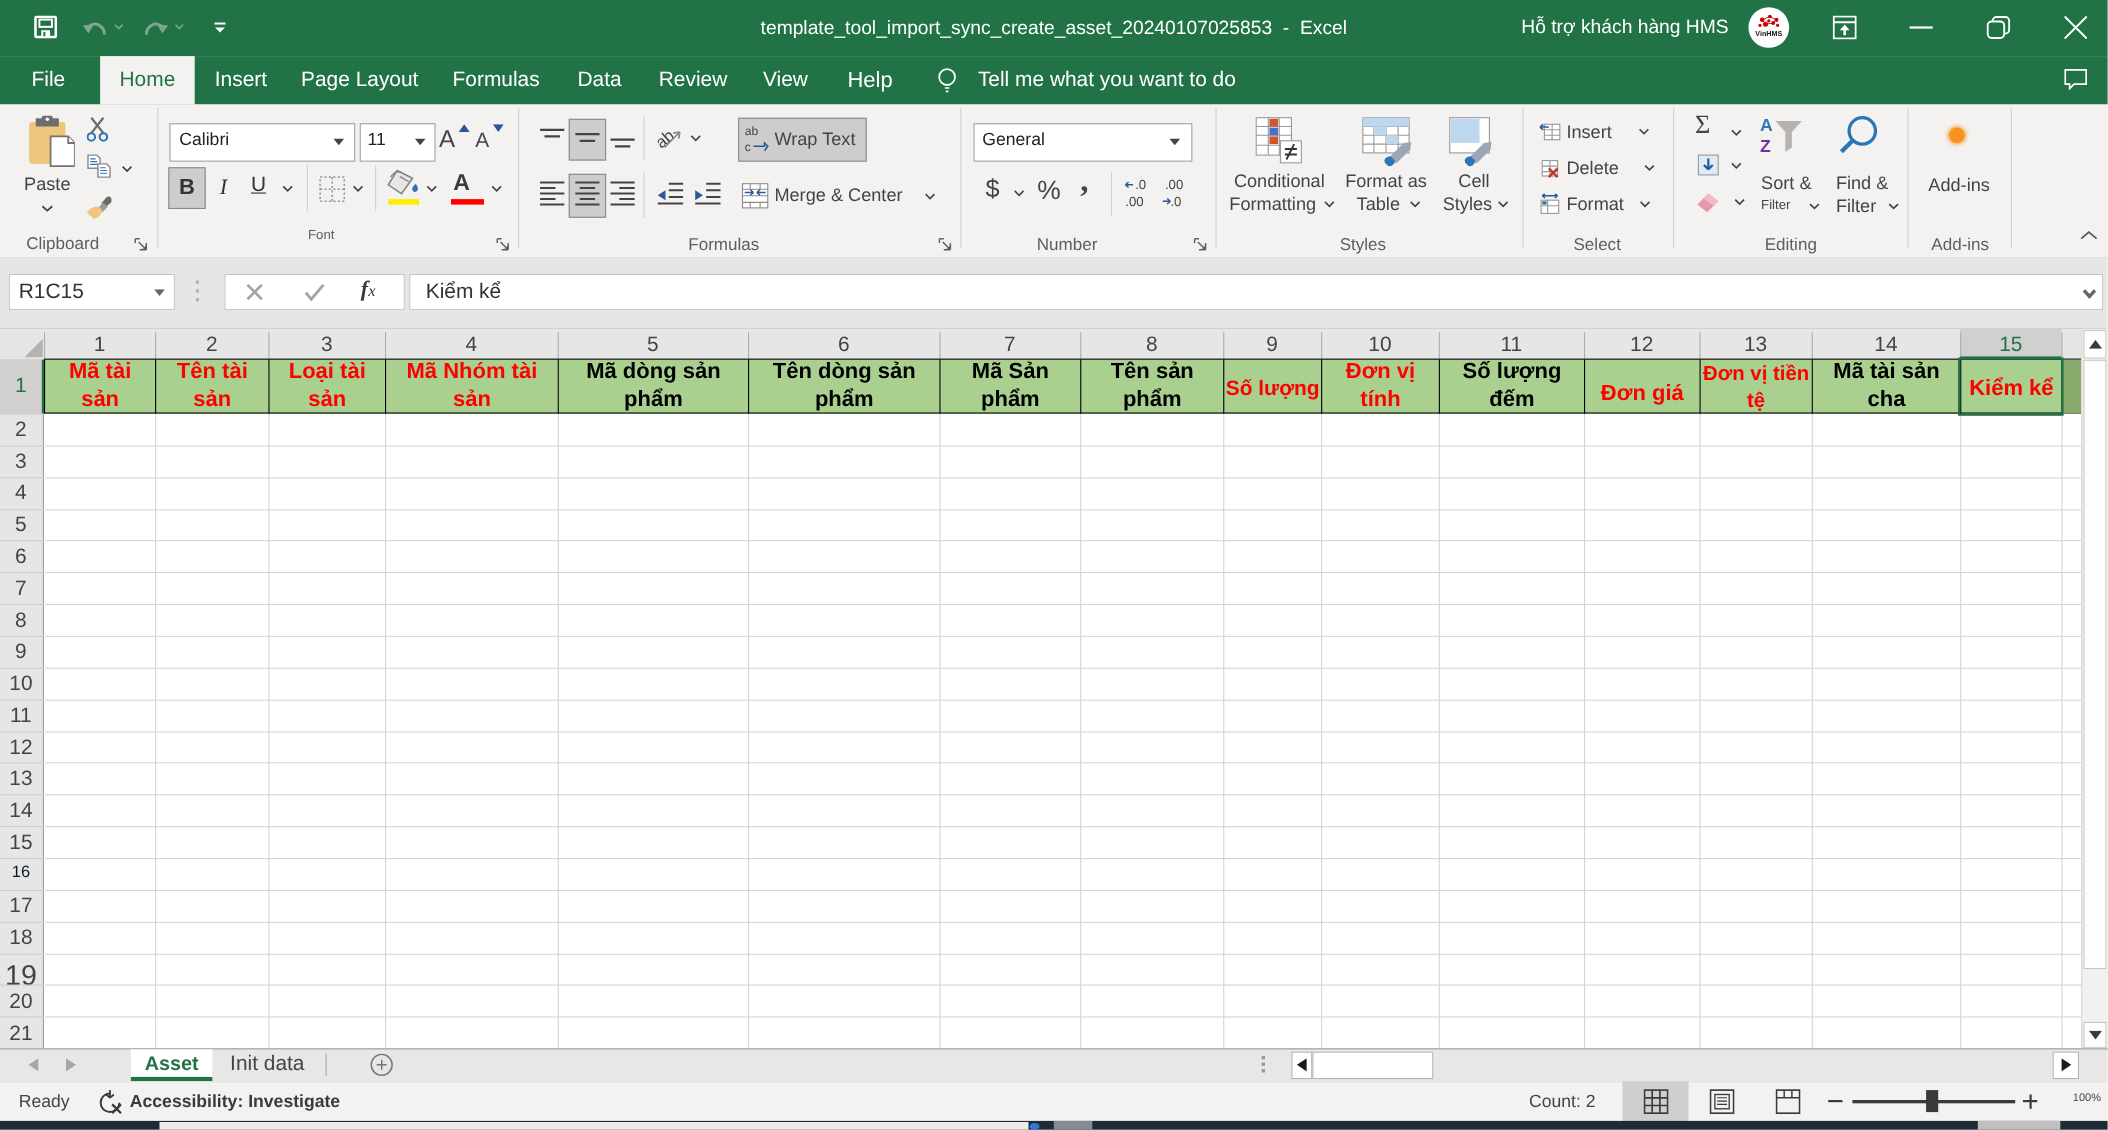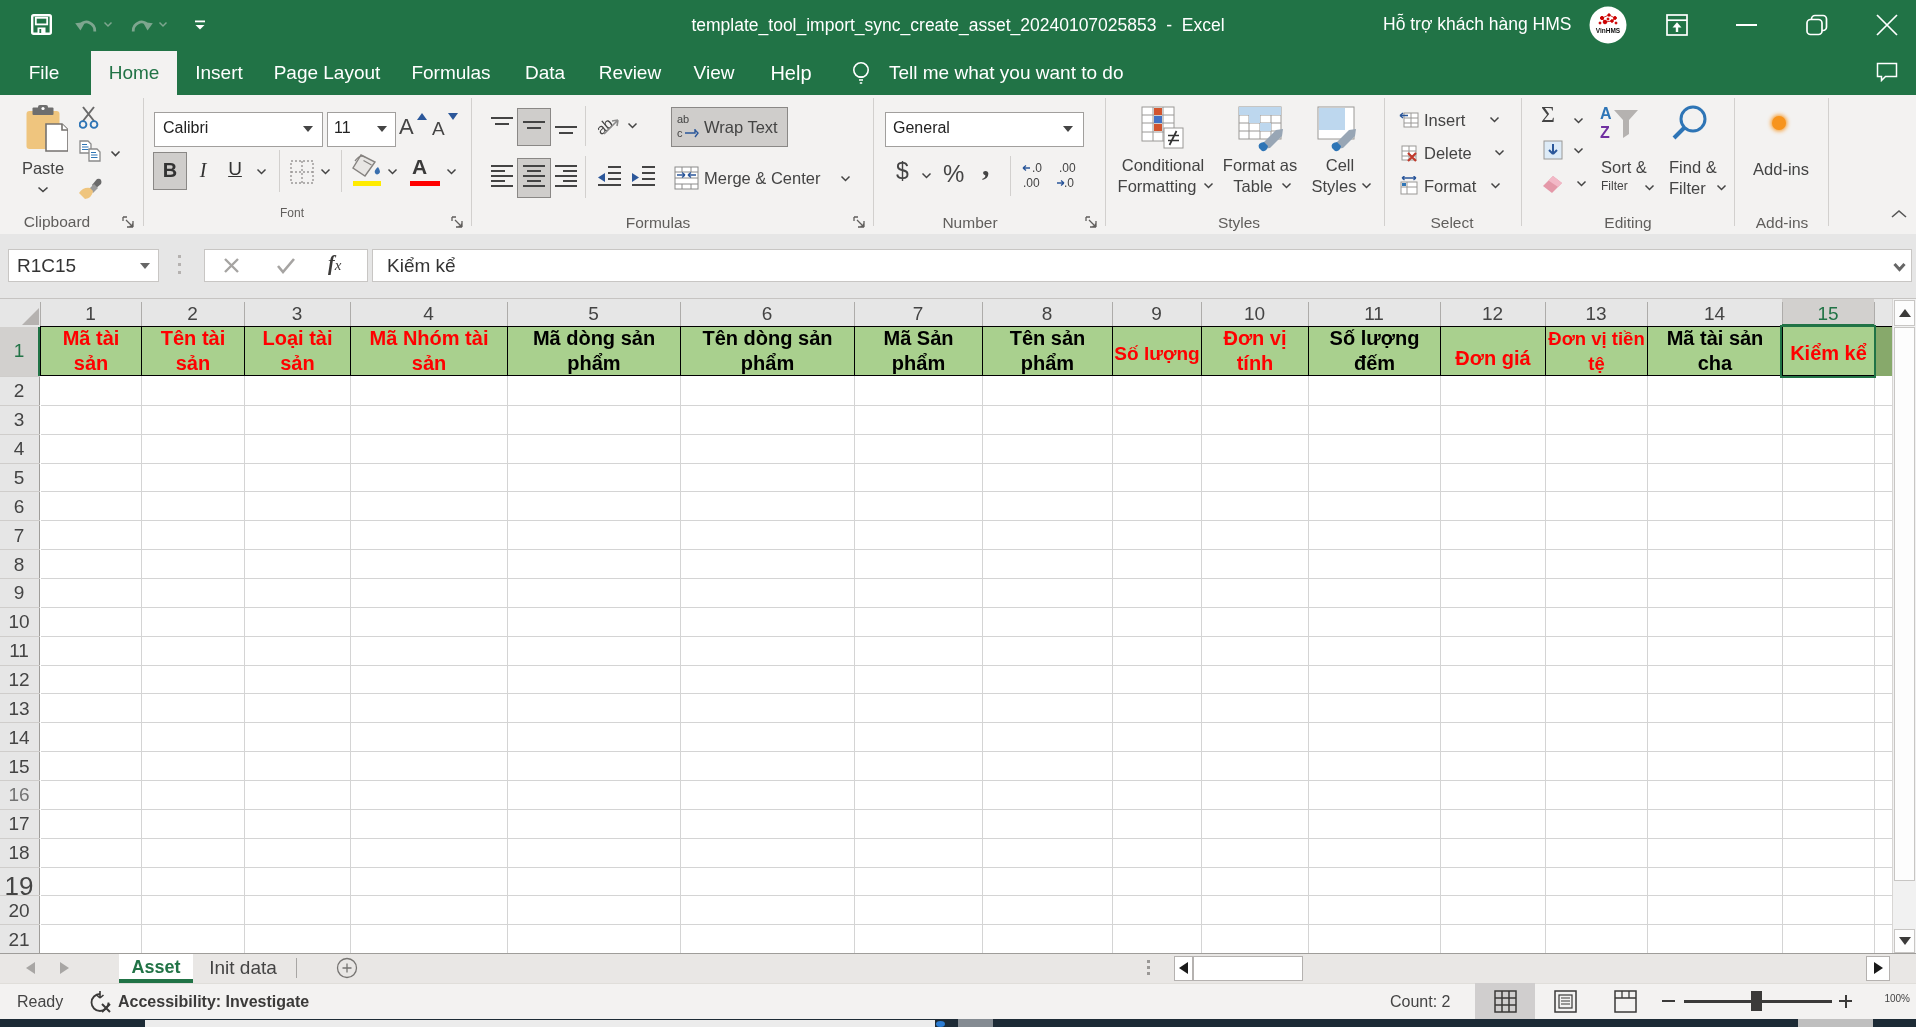--- a/index.html
+++ b/index.html
@@ -501,21 +501,21 @@
 <div class="t" style="left:19px;top:640.1px;transform:translateX(-50%);color:#444;font-size:19px">11</div>
 <div class="ab" style="left:0;top:635.7px;width:40px;height:1px;background:#cfcdcb"></div>
 <div class="t" style="left:19px;top:668.9px;transform:translateX(-50%);color:#444;font-size:19px">12</div>
 <div class="ab" style="left:0;top:664.5px;width:40px;height:1px;background:#cfcdcb"></div>
 <div class="t" style="left:19px;top:697.8px;transform:translateX(-50%);color:#444;font-size:19px">13</div>
 <div class="ab" style="left:0;top:693.4px;width:40px;height:1px;background:#cfcdcb"></div>
 <div class="t" style="left:19px;top:726.6px;transform:translateX(-50%);color:#444;font-size:19px">14</div>
 <div class="ab" style="left:0;top:722.2px;width:40px;height:1px;background:#cfcdcb"></div>
 <div class="t" style="left:19px;top:755.5px;transform:translateX(-50%);color:#444;font-size:19px">15</div>
 <div class="ab" style="left:0;top:751.0px;width:40px;height:1px;background:#cfcdcb"></div>
-<div class="t" style="left:19px;top:784.3px;transform:translateX(-50%);color:#737373;font-size:19px">16</div>
+<div class="t" style="left:19px;top:784.3px;transform:translateX(-50%);color:#0f172a;font-size:15px">16</div>
 <div class="ab" style="left:0;top:779.9px;width:40px;height:1px;background:#cfcdcb"></div>
 <div class="t" style="left:19px;top:813.2px;transform:translateX(-50%);color:#444;font-size:19px">17</div>
 <div class="ab" style="left:0;top:808.8px;width:40px;height:1px;background:#cfcdcb"></div>
 <div class="t" style="left:19px;top:842.0px;transform:translateX(-50%);color:#444;font-size:19px">18</div>
 <div class="ab" style="left:0;top:837.6px;width:40px;height:1px;background:#cfcdcb"></div>
 <div class="t" style="left:19px;top:870.9px;transform:translateX(-50%);color:#444;font-size:26px">19</div>
 <div class="ab" style="left:0;top:866.5px;width:40px;height:1px;background:#cfcdcb"></div>
 <div class="t" style="left:19px;top:899.7px;transform:translateX(-50%);color:#444;font-size:19px">20</div>
 <div class="ab" style="left:0;top:895.3px;width:40px;height:1px;background:#cfcdcb"></div>
 <div class="t" style="left:19px;top:928.6px;transform:translateX(-50%);color:#444;font-size:19px">21</div>

